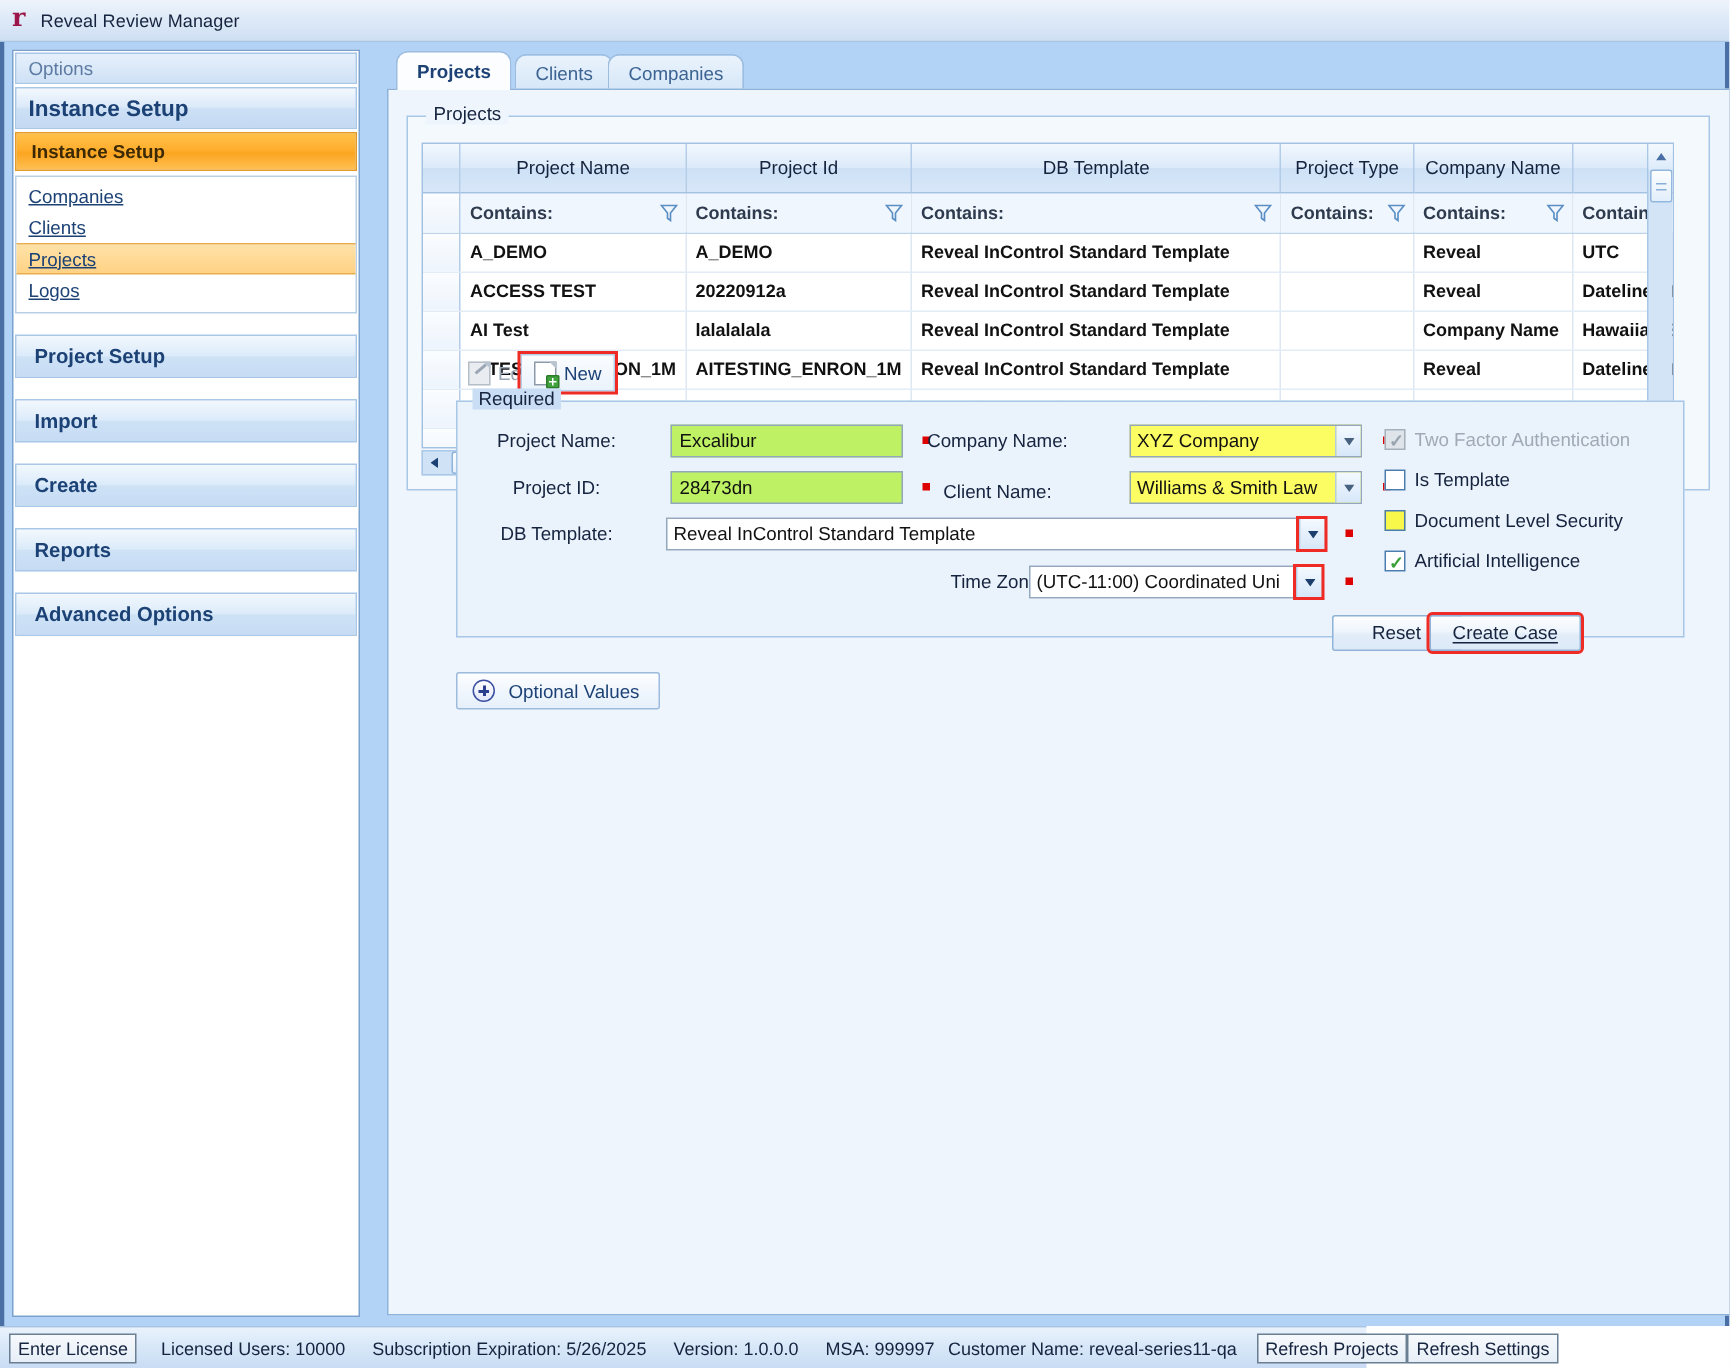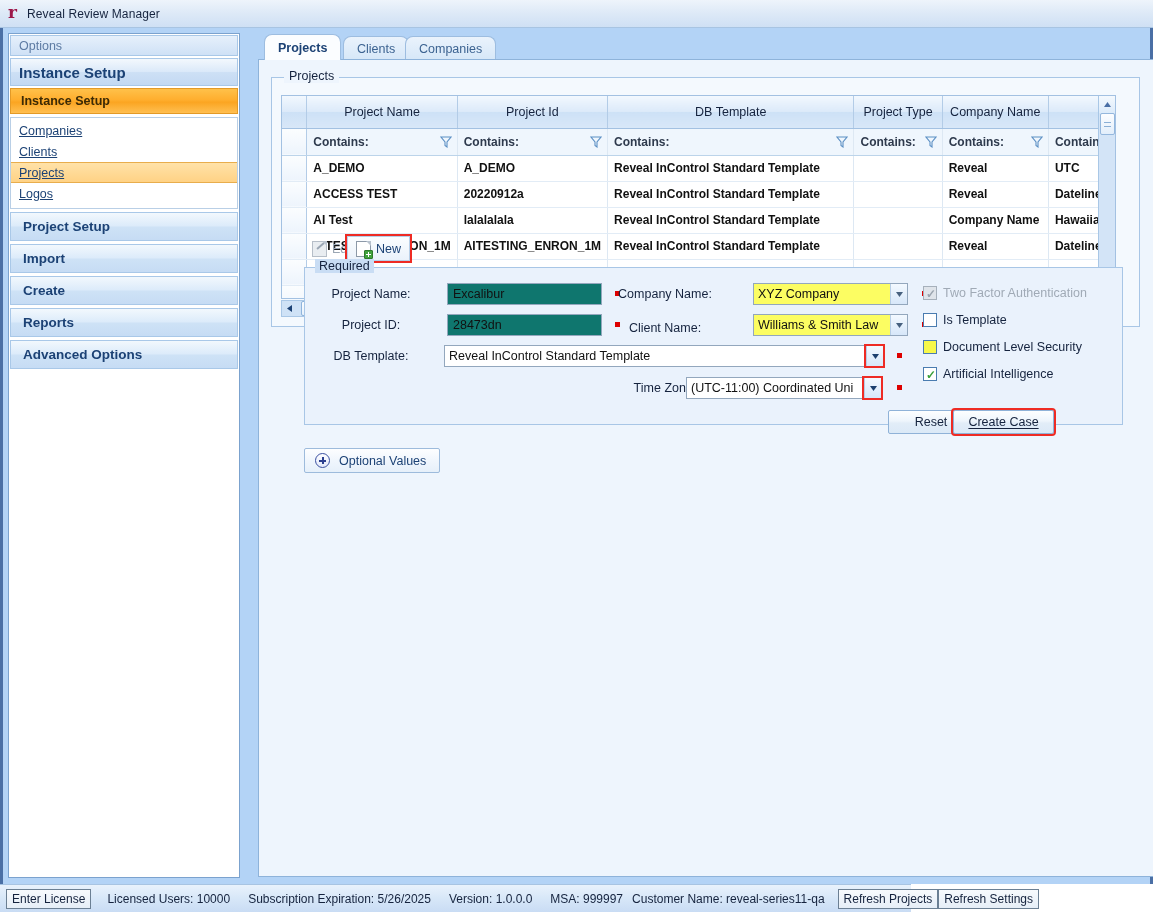--- a/index.html
+++ b/index.html
@@ -80,21 +80,21 @@
   .link-row {
     height: 21px; display: flex; align-items: center; padding-left: 8px;
     font-size: 12.5px; color: #1c4275;
   }
   .link-row span { text-decoration: underline; }
   .link-row.sel {
     background: linear-gradient(to bottom,#ffe2a8 0%,#ffd285 100%);
     border-top: 1px solid #e8ad4c; border-bottom: 1px solid #e8ad4c;
   }
   .section-bar {
-    height: 29px; margin: 3px 1px 0 1px;
+    height: 29px; margin: 14px 1px 0 1px;
     background: linear-gradient(to bottom,#f2f8fd 0%,#dcebfa 48%,#cee2f6 52%,#c6dcf4 100%);
     border: 1px solid #a9c8e8;
     display: flex; align-items: center; padding-left: 12px;
     font-size: 13.5px; font-weight: bold; color: #1c4275;
   }
 
   
   .tabs-row {
     position: absolute; left: 255px; top: 6px; width: 896px; height: 26px;
   }
@@ -240,21 +240,21 @@
   }
   .ico-doc .plus:before { left: 1px; top: 3px; width: 5px; height: 1px; }
   .ico-doc .plus:after { left: 3px; top: 1px; width: 1px; height: 5px; }
 
   
   .flabel {
     position: absolute; font-size: 12.5px; color: #15233e; text-align: center;
   }
   .finput {
     position: absolute; height: 22px;
-    background: #0f766e; border: 1px solid #93a7bd;
+    background: #bef264; border: 1px solid #93a7bd;
     font-size: 12.5px; color: #111;
     display: flex; align-items: center; padding: 0 5px;
   }
   .combo {
     position: absolute; height: 22px;
     border: 1px solid #93a7bd; background: #fcfd62;
     display: flex; align-items: center;
     font-size: 12.5px; color: #111;
   }
   .combo .txt { flex: 1; padding: 0 4px; overflow: hidden; white-space: nowrap; }

